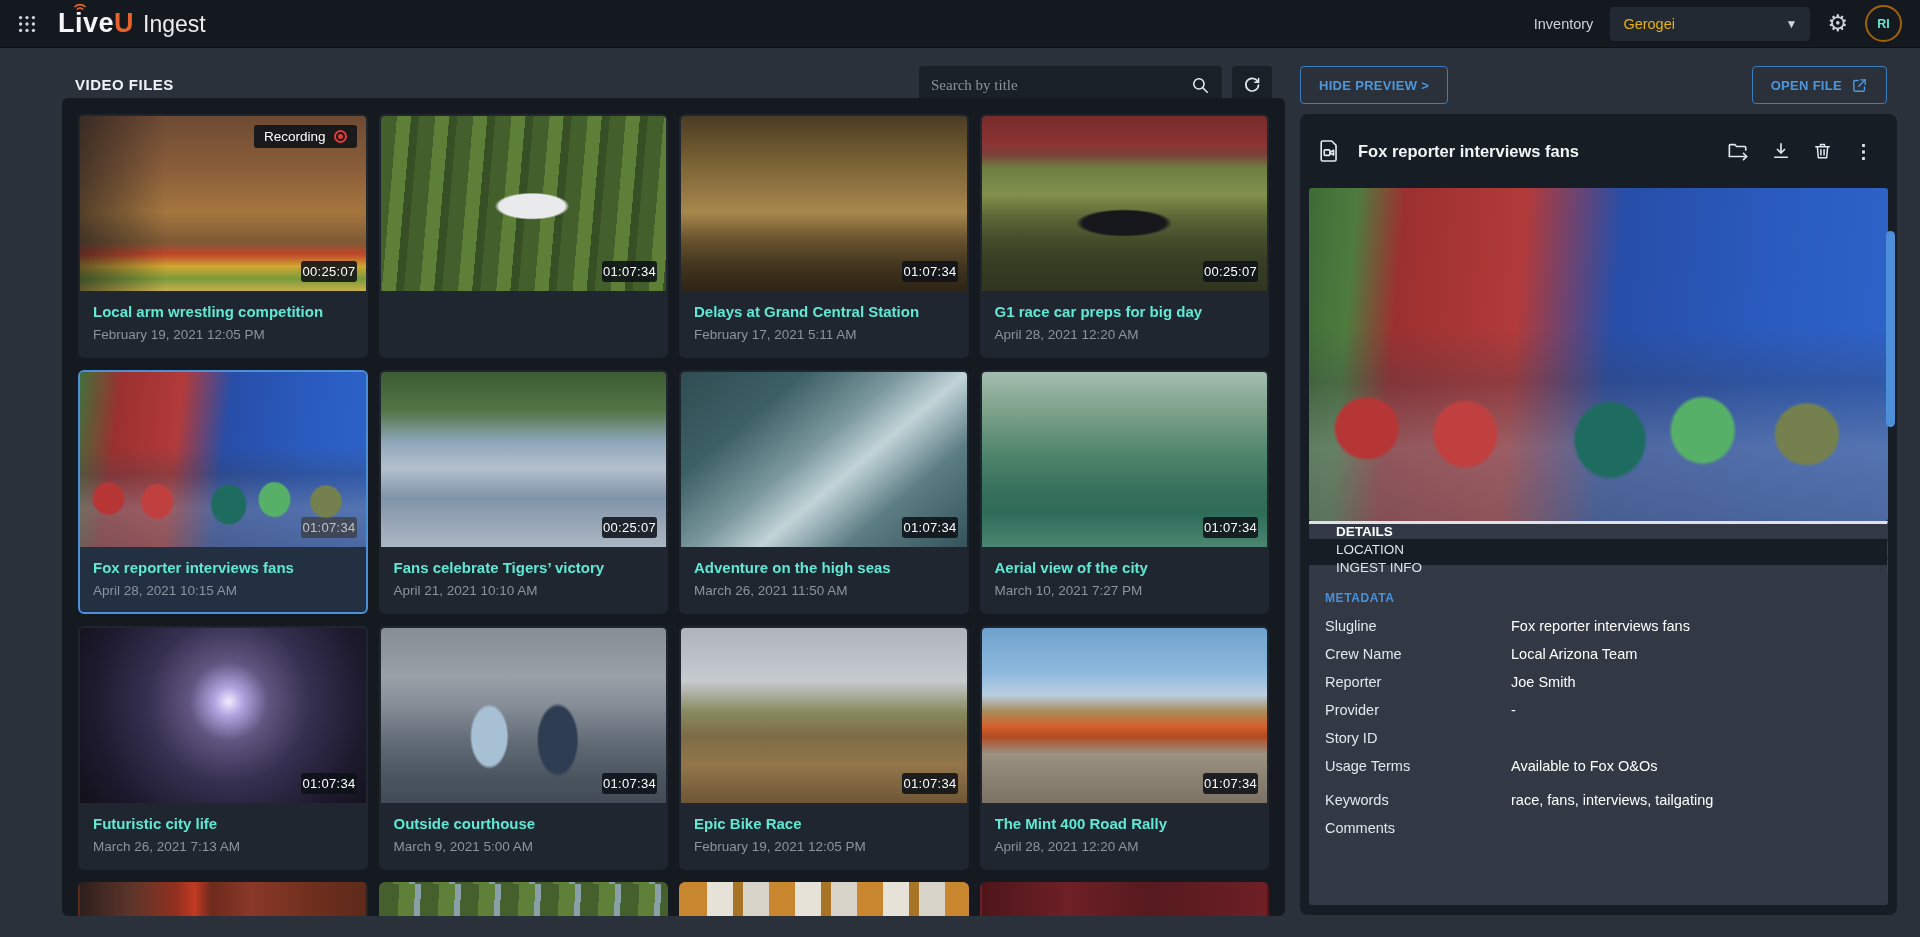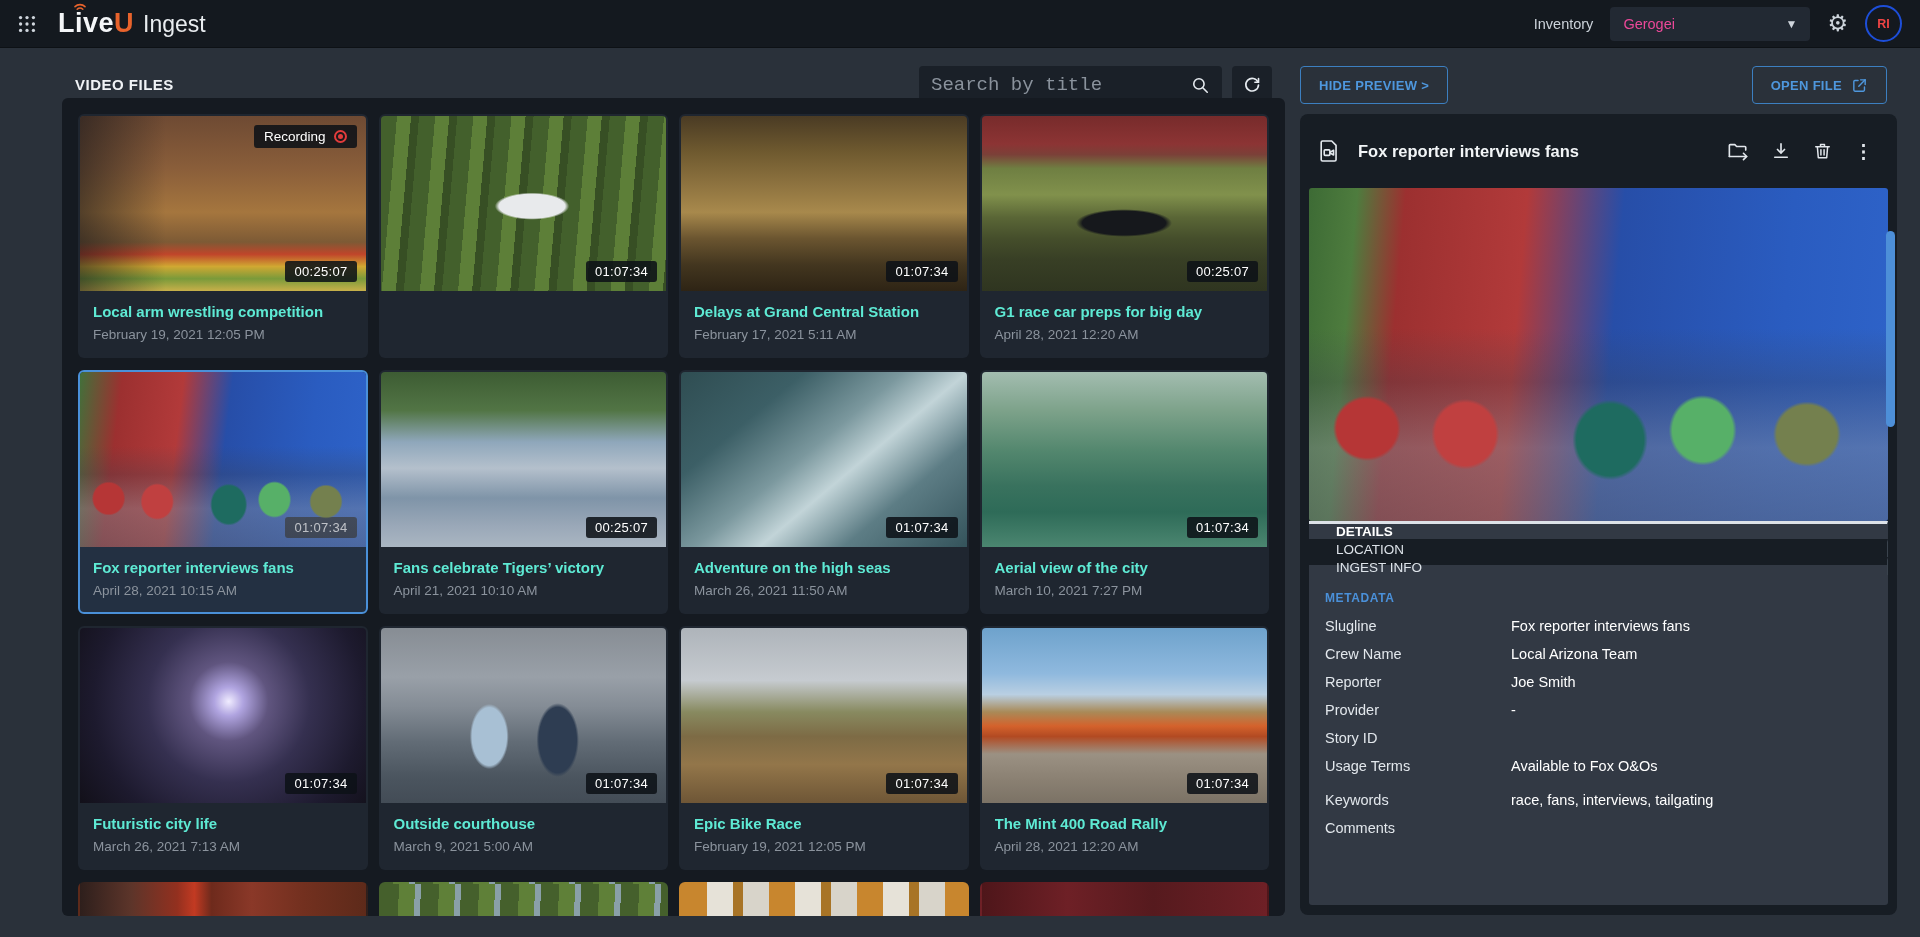--- a/index.html
+++ b/index.html
@@ -12,58 +12,58 @@
   .grid-btn { width:26px; height:26px; display:flex; align-items:center; justify-content:center; cursor:pointer; }
   .brand { display:flex; align-items:baseline; gap:9px; margin-left:4px; }
   .logo { font-size:27px; font-weight:bold; color:#f4f6f8; letter-spacing:.5px; position:relative; line-height:1; }
   .logo .u { color:#e8632c; }
   .logo .signal { position:absolute; left:15px; top:-8px; }
   .app-name { color:#e9edf0; font-size:23px; font-weight:400; line-height:1; }
   .topbar-right { margin-left:auto; display:flex; align-items:center; gap:17px; }
   .inv-label { color:#ccd3da; font-size:14.5px; }
   .inv-select { width:200px; height:34px; background:#222933; border-radius:4px;
                 display:flex; align-items:center; padding:0 13px; cursor:pointer; }
-  .inv-value { color:#ec4899; font-size:14.5px; }
+  .inv-value { color:#eab308; font-size:14.5px; }
   .caret { margin-left:auto; color:#cfd5dc; font-size:12px; }
   .gear { font-size:23px; color:#ccd3da; cursor:pointer; line-height:1; }
-  .avatar { width:37px; height:37px; border:2px solid #1d4ed8; border-radius:50%;
-            color:#ef4444; font-size:12.5px; font-weight:bold; display:flex;
+  .avatar { width:37px; height:37px; border:2px solid #a16207; border-radius:50%;
+            color:#5eead4; font-size:12.5px; font-weight:bold; display:flex;
             align-items:center; justify-content:center; cursor:pointer; }
 
   .app { position:relative; height:887px; }
 
   
   .page-title { position:absolute; left:75px; top:28px; font-size:15px; font-weight:bold;
                 color:#f0f3f6; letter-spacing:.5px; }
   .search-wrap { position:absolute; left:919px; top:18px; display:flex; gap:10px; }
   .search-box { width:303px; height:38px; background:#1a2028; border-radius:4px;
                 display:flex; align-items:center; padding:0 12px; }
   .search-box input { flex:1; background:transparent; border:0; outline:none;
-                      color:#f0abfc; font-size:19px; font-family:Liberation Mono, monospace; }
+                      color:#f0abfc; font-size:15px; font-family:Liberation Serif, serif; }
   .search-box input::placeholder { color:#8a929c; }
   .refresh-btn { width:40px; height:38px; background:#1a2028; border-radius:4px;
                  display:flex; align-items:center; justify-content:center; cursor:pointer; }
   .ghost-btn { position:absolute; top:18px; height:38px; padding:0 18px;
                border:1px solid #3c7fc0; border-radius:4px; background:transparent;
                color:#4e97dd; font-size:13px; font-weight:bold; letter-spacing:.3px;
                display:flex; align-items:center; gap:9px; cursor:pointer;
                font-family:"Liberation Sans",sans-serif; }
   .hide-preview { left:1300px; }
   .open-file { right:33px; }
 
   
   .library { position:absolute; left:62px; top:50px; width:1223px; height:818px;
              background:#151a21; border-radius:6px; padding:16px 16px 0; overflow:hidden; }
   .vgrid { display:grid; grid-template-columns:repeat(4,1fr); gap:12px 11px; }
   .card { background:#1f2630; border-radius:6px; overflow:hidden;
           border:2px solid transparent; cursor:pointer; }
   .card.selected { border-color:#4a90d9; background:#233042; }
   .thumb { height:175px; position:relative; }
   .badge { position:absolute; background:rgba(13,17,23,.87); color:#fff; font-size:13px;
-           padding:3px 9px; border-radius:3px; }
+           padding:3px 1px; border-radius:3px; }
   .badge.dur { right:9px; bottom:9px; letter-spacing:.3px; }
   .badge.rec { right:9px; top:9px; display:flex; align-items:center; gap:8px;
                font-size:13.5px; padding:4px 10px; }
   .rec-dot { width:13px; height:13px; border:2px solid #e23b3b; border-radius:50%; position:relative; }
   .rec-dot::after { content:''; position:absolute; inset:2px; background:#e23b3b; border-radius:50%; }
   .card-meta { padding:12px 13px 14px; }
   .card-title { color:#5eead4; font-size:15px; font-weight:bold; margin-bottom:7px;
                 white-space:nowrap; overflow:hidden; }
   .card-date { color:#8b939d; font-size:13.5px; }
   .pcard { height:175px; border-radius:6px; border:2px solid transparent; overflow:hidden; }

